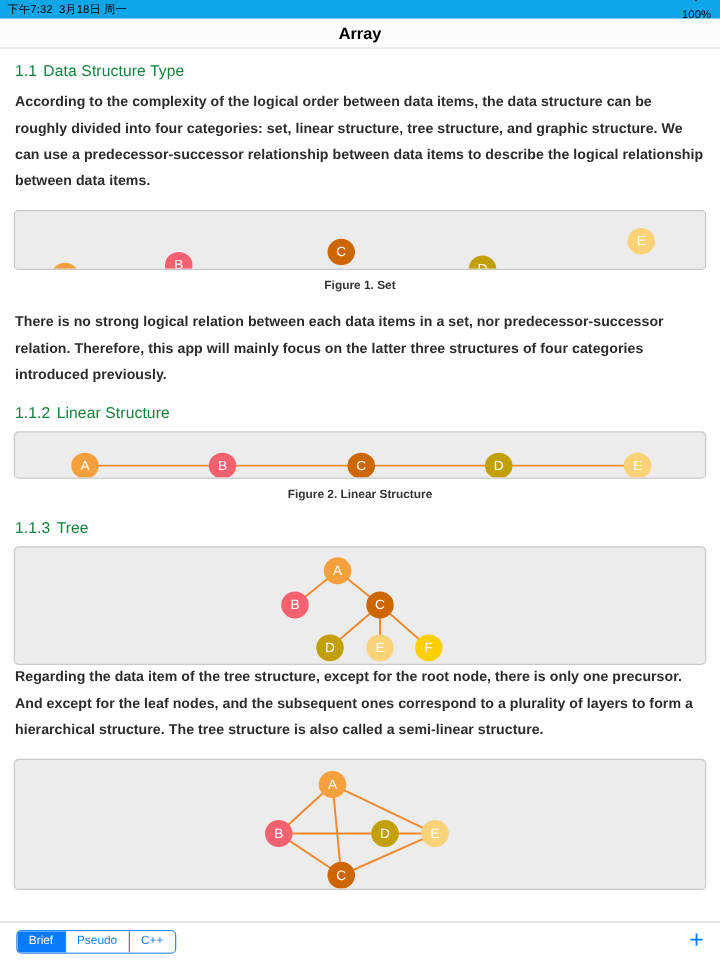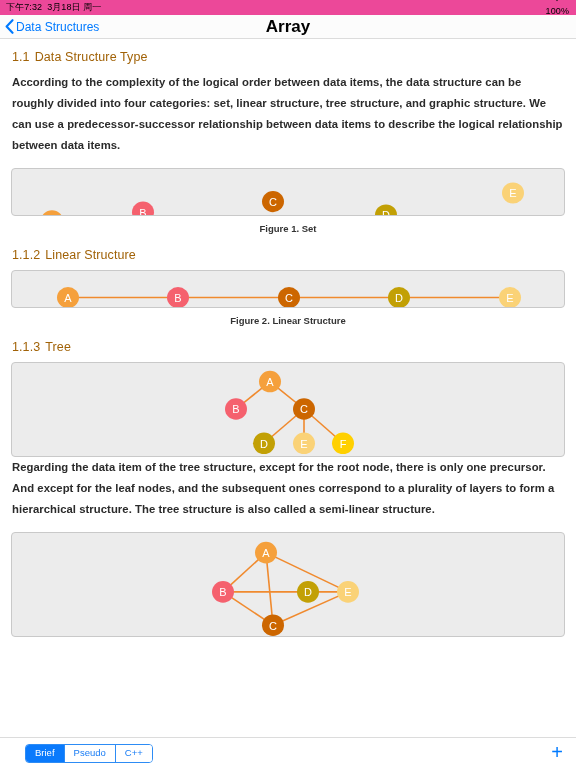--- a/index.html
+++ b/index.html
@@ -9,21 +9,21 @@
     background: #ffffff;
     overflow: hidden;
   }
   #app { position: relative; width: 576px; height: 768px; display: flex; flex-direction: column; background:#fff; }
 
   
   .statusbar {
     height: 15px; flex: 0 0 15px;
     display: flex; align-items: center; justify-content: space-between;
     padding: 0 7px 0 6px;
-    font-size: 9px; color: #000; background: #ec4899;
+    font-size: 9px; color: #000; background: #0ea5e9;
     letter-spacing: .1px;
   }
   .sb-left { display:flex; align-items:center; gap:5px; white-space:nowrap; }
   .sb-right { display:flex; align-items:center; gap:4px; white-space:nowrap;flex-direction:column; }
   .sb-dots { display:flex; gap:1.5px; align-items:center; }
   .sb-dots i { width:2px; height:2px; border-radius:50%; background:#b9b9b9; display:block; }
   .battery { display:inline-block; width:17px; height:8px; border:1px solid #000; border-radius:2px; position:relative; }
   .battery::after { content:""; position:absolute; right:-2.5px; top:2px; width:1.5px; height:4px; background:#000; border-radius:0 1px 1px 0; }
   .battery i { position:absolute; left:1px; top:1px; bottom:1px; width:13px; background:#000; border-radius:1px; display:block; }
   svg.wifi { display:block; }
@@ -37,30 +37,30 @@
     border-bottom: 1px solid #dcdcdc;
   }
   .back-btn {
     display: flex; align-items: center; gap: 2px;
     position: absolute; left: 5px; top: 0; bottom: 0;
     color: #007aff; font-size: 12px; cursor: pointer; white-space: nowrap;
   }
   .chevron { display:block; }
   .nav-title {
     position: absolute; left: 0; right: 0; text-align: center;
-    font-size: 17px; font-weight: bold; color: #000;
+    font-size: 13px; font-weight: bold; color: #000;
   }
 
   
   .content {
     flex: 1 1 auto; overflow: hidden; position: relative;
     background: #fff; padding: 0 11px;
   }
   h2.sec {
-    font-size: 12.5px; font-weight: 400; color: #a16207;
+    font-size: 12.5px; font-weight: 400; color: #15803d;
     margin: 11px 0 8px 1px; letter-spacing: .1px;
   }
   h2.sec .num { margin-right: 5px; }
   p.body {
     font-size: 11.3px; line-height: 21px; color: #2b2b2b;
     margin: 0 0 12px 1px; letter-spacing: .05px; font-weight: bold;
   }
   .figbox {
     border: 1px solid #c9c9c9; border-radius: 4px;
     background: #ececec; position: relative; overflow: hidden;
@@ -70,21 +70,21 @@
     color: #333; margin: 7px 0 14px;
   }
   svg.fig { display: block; width: 100%; height: 100%; }
   .nodelabel { font-family: "Liberation Sans", sans-serif; font-size: 11px; fill: #fff; text-anchor: middle; dominant-baseline: central; }
 
   
   .toolbar {
     height: 31px; flex: 0 0 31px;
     border-top: 1px solid #dcdcdc; background: #fff;
     display: flex; align-items: center; justify-content: space-between;
-    padding: 0 11px 0 25px; position: relative;
+    padding: 0 11px 0 13px; position: relative;
   }
   .segctl { display: flex; border: 1px solid #2d8cf5; border-radius: 4px; overflow: hidden; height: 19px; }
   .seg {
     font-size: 9.5px; color: #1a7df5; background: #fff;
     padding: 0 9px; display: flex; align-items: center; cursor: pointer;
     border-right: 1px solid #2d8cf5; line-height: 1;
   }
   .seg:last-child { border-right: none; }
   .seg.active { background: #0a7afc; color: #fff; }
   .plus-btn { color: #007aff; font-size: 20px; line-height: 1; cursor: pointer; padding: 0 2px 3px; font-weight: 300; }
@@ -112,26 +112,20 @@
         <path d="M0.3 1.9 A8.7 8.7 0 0 1 11.7 1.9" stroke="#111" stroke-width="1.4" fill="none" stroke-linecap="round"></path>
       </svg>
       <span>100%</span>
       <span class="battery">
           <i></i>
         </span>
     </div>
   </div>
 
   <div class="navbar">
-    <div class="back-btn">
-      <svg class="chevron" width="9" height="15" viewBox="0 0 9 15">
-        <path d="M7.5 1.2 L1.6 7.5 L7.5 13.8" stroke="#007aff" stroke-width="2.1" fill="none" stroke-linecap="round" stroke-linejoin="round"></path>
-      </svg>
-      <span>Data Structures</span>
-    </div>
     <div class="nav-title">Array</div>
   </div>
 
   <div class="content">
 
     <h2 class="sec">
       <span class="num">1.1</span><span>Data Structure Type</span>
     </h2>
     <p class="body">According to the complexity of the logical order between data items, the data structure can be roughly divided into four categories: set, linear structure, tree structure, and graphic structure. We can use a predecessor-successor relationship between data items to describe the logical relationship between data items.</p>
 
@@ -154,20 +148,21 @@
             <text x="374" y="48.5" class="nodelabel">D</text>
           </g>
           <g>
             <circle cx="501" cy="25" r="11" fill="#FAD277"></circle>
             <text x="501" y="25.5" class="nodelabel">E</text>
           </g>
         </svg>
     </div>
     <div class="figcap">Figure 1. Set</div>
 
+    <p class="body">There is no strong logical relation between each data items in a set, nor predecessor-successor relation. Therefore, this app will mainly focus on the latter three structures of four categories introduced previously.</p>
 
     <h2 class="sec">
       <span class="num">1.1.2</span><span>Linear Structure</span>
     </h2>
     <div class="figbox" style="height:38px">
       <svg class="fig" id="fig-linear" viewBox="0 0 552 38" preserveAspectRatio="none">
           <line x1="56" y1="28" x2="166" y2="28" stroke="#F08A2E" stroke-width="1.6"></line>
           <line x1="166" y1="28" x2="277" y2="28" stroke="#F08A2E" stroke-width="1.6"></line>
           <line x1="277" y1="28" x2="387" y2="28" stroke="#F08A2E" stroke-width="1.6"></line>
           <line x1="387" y1="28" x2="498" y2="28" stroke="#F08A2E" stroke-width="1.6"></line>

